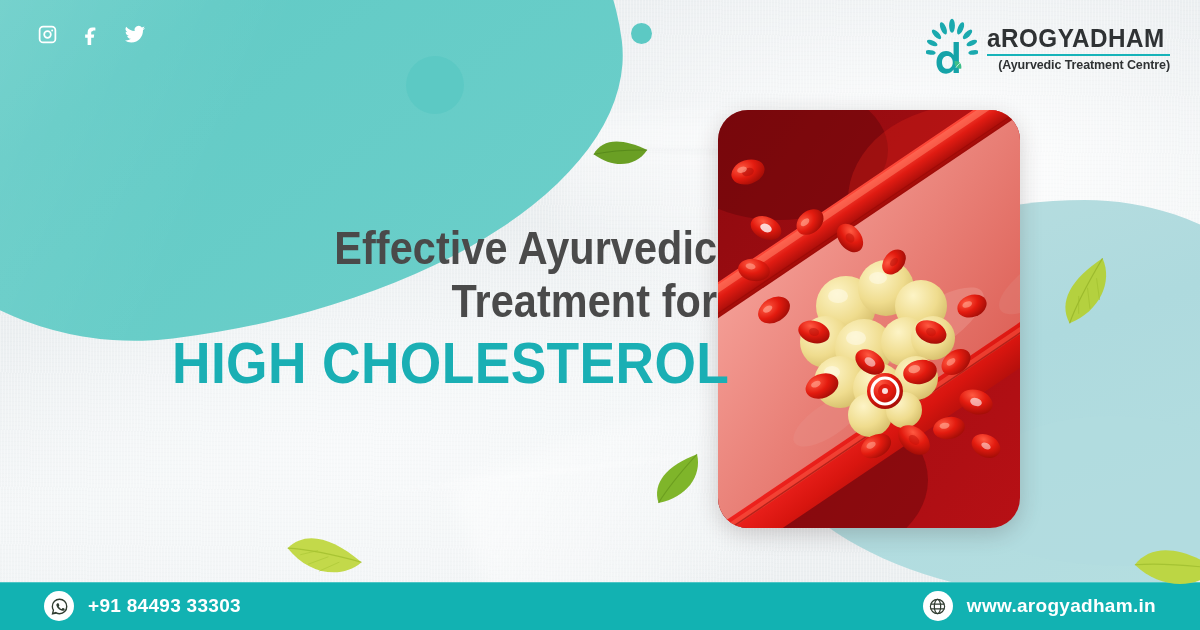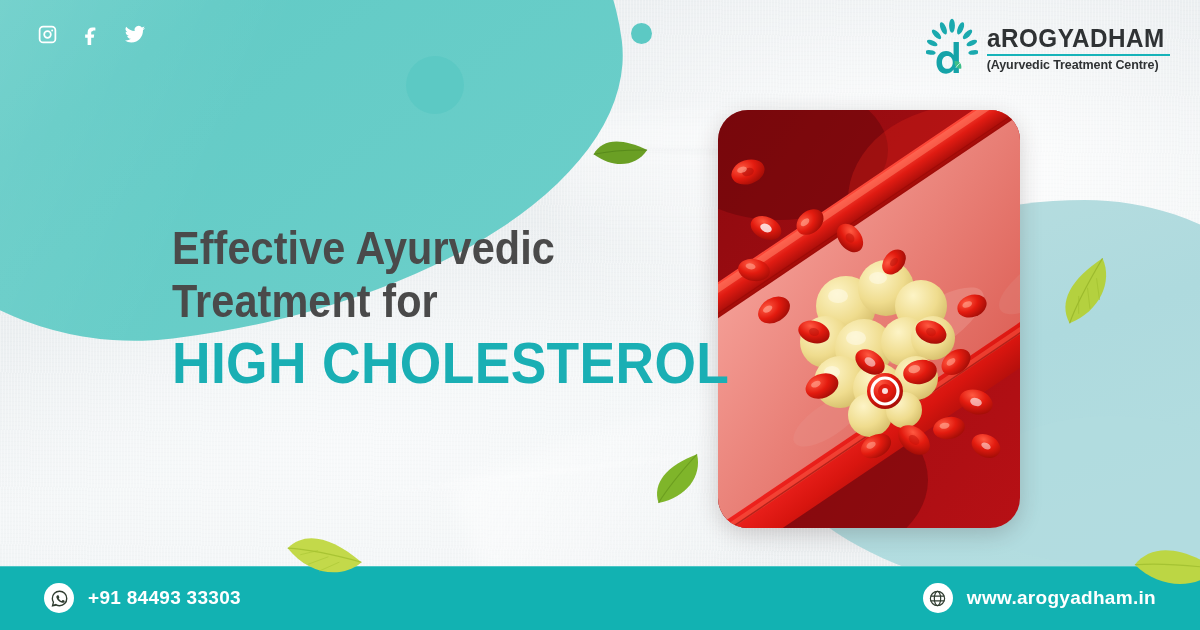--- a/index.html
+++ b/index.html
@@ -2,20 +2,21 @@
 <html><head>
 <meta charset="utf-8">
 <title>Arogyadham Banner</title>
 <style>
   html,body{margin:0;padding:0;background:#fff;}
   *{box-sizing:border-box;}
   .banner{
     position:relative;width:1200px;height:630px;overflow:hidden;
     font-family:"Liberation Sans", sans-serif;
     background:#eceff1;
+    text-align:right;
   }
   
   .bg-base{position:absolute;inset:0;
     background:
       radial-gradient(ellipse 700px 360px at 30% 72%, #f7f9fa 0%, rgba(247,249,250,0) 70%),
       radial-gradient(ellipse 620px 300px at 78% 26%, #ffffff 0%, rgba(255,255,255,0) 72%),
       linear-gradient(168deg,#eef1f3 0%,#e9edef 38%,#f2f5f6 58%,#e8ecee 100%);
   }
   .bg-tex{position:absolute;inset:0;opacity:.5;
     background:
@@ -80,21 +81,21 @@
   
   .leaf{position:absolute;z-index:17;}
   .leaf svg{display:block;}
   .leaf-a{left:594px;top:138px;transform:rotate(22deg);}
   .leaf-b{left:648px;top:462px;transform:rotate(-26deg);}
   .leaf-c{left:288px;top:536px;transform:rotate(36deg);z-index:40;}
   .leaf-d{left:1052px;top:272px;transform:rotate(-38deg);}
   .leaf-e{left:1136px;top:546px;transform:rotate(28deg);z-index:40;}
 
   
-  .footer{position:absolute;left:0;bottom:0;width:1200px;height:64px;background:#12b2b2;z-index:30;
+  .footer{position:absolute;left:0;bottom:0;width:1200px;height:48px;background:#12b2b2;z-index:30;
     display:flex;align-items:center;}
   .footer-top{position:absolute;left:0;top:0;width:100%;height:1px;background:rgba(255,255,255,.25);}
   .fitem{display:flex;align-items:center;gap:14px;}
   .fitem.left{margin-left:44px;}
   .fitem.right{margin-left:auto;margin-right:44px;}
   .fbadge{width:30px;height:30px;border-radius:50%;background:#fff;display:flex;align-items:center;justify-content:center;flex:0 0 auto;}
   .ftext{color:#ffffff;font-size:19px;font-weight:700;letter-spacing:.3px;white-space:nowrap;}
 </style>
 </head>
 <body>

